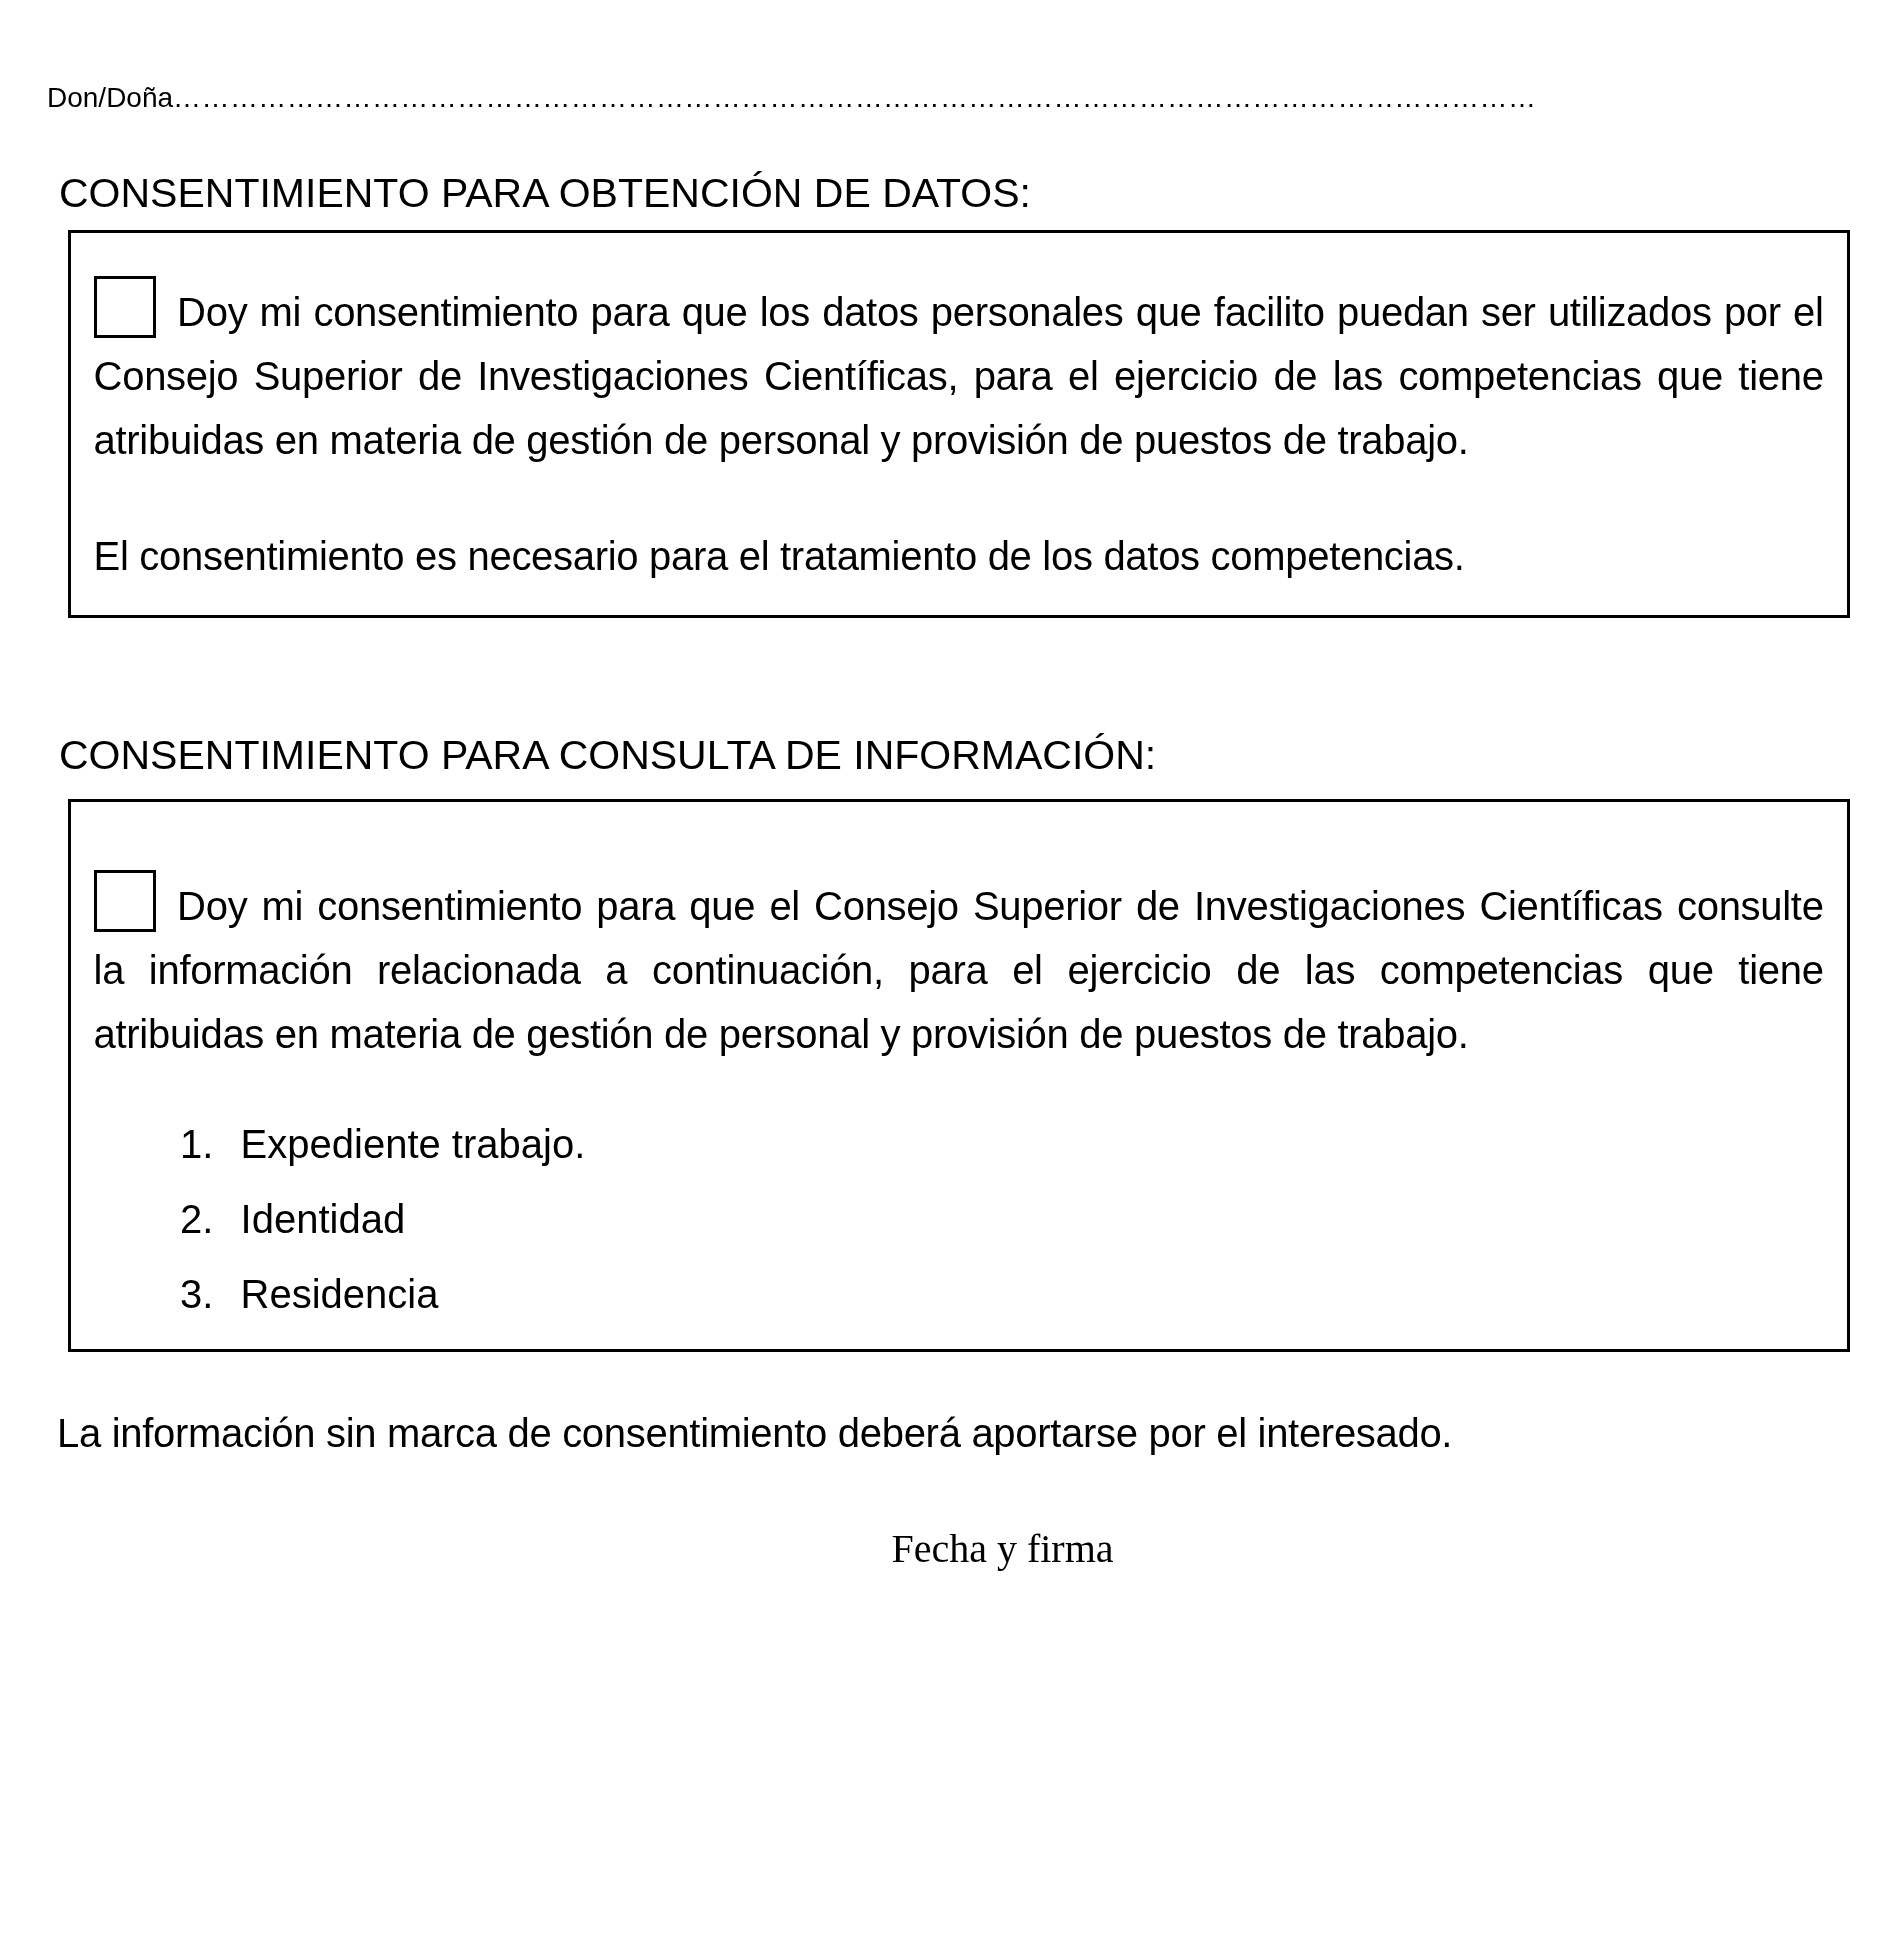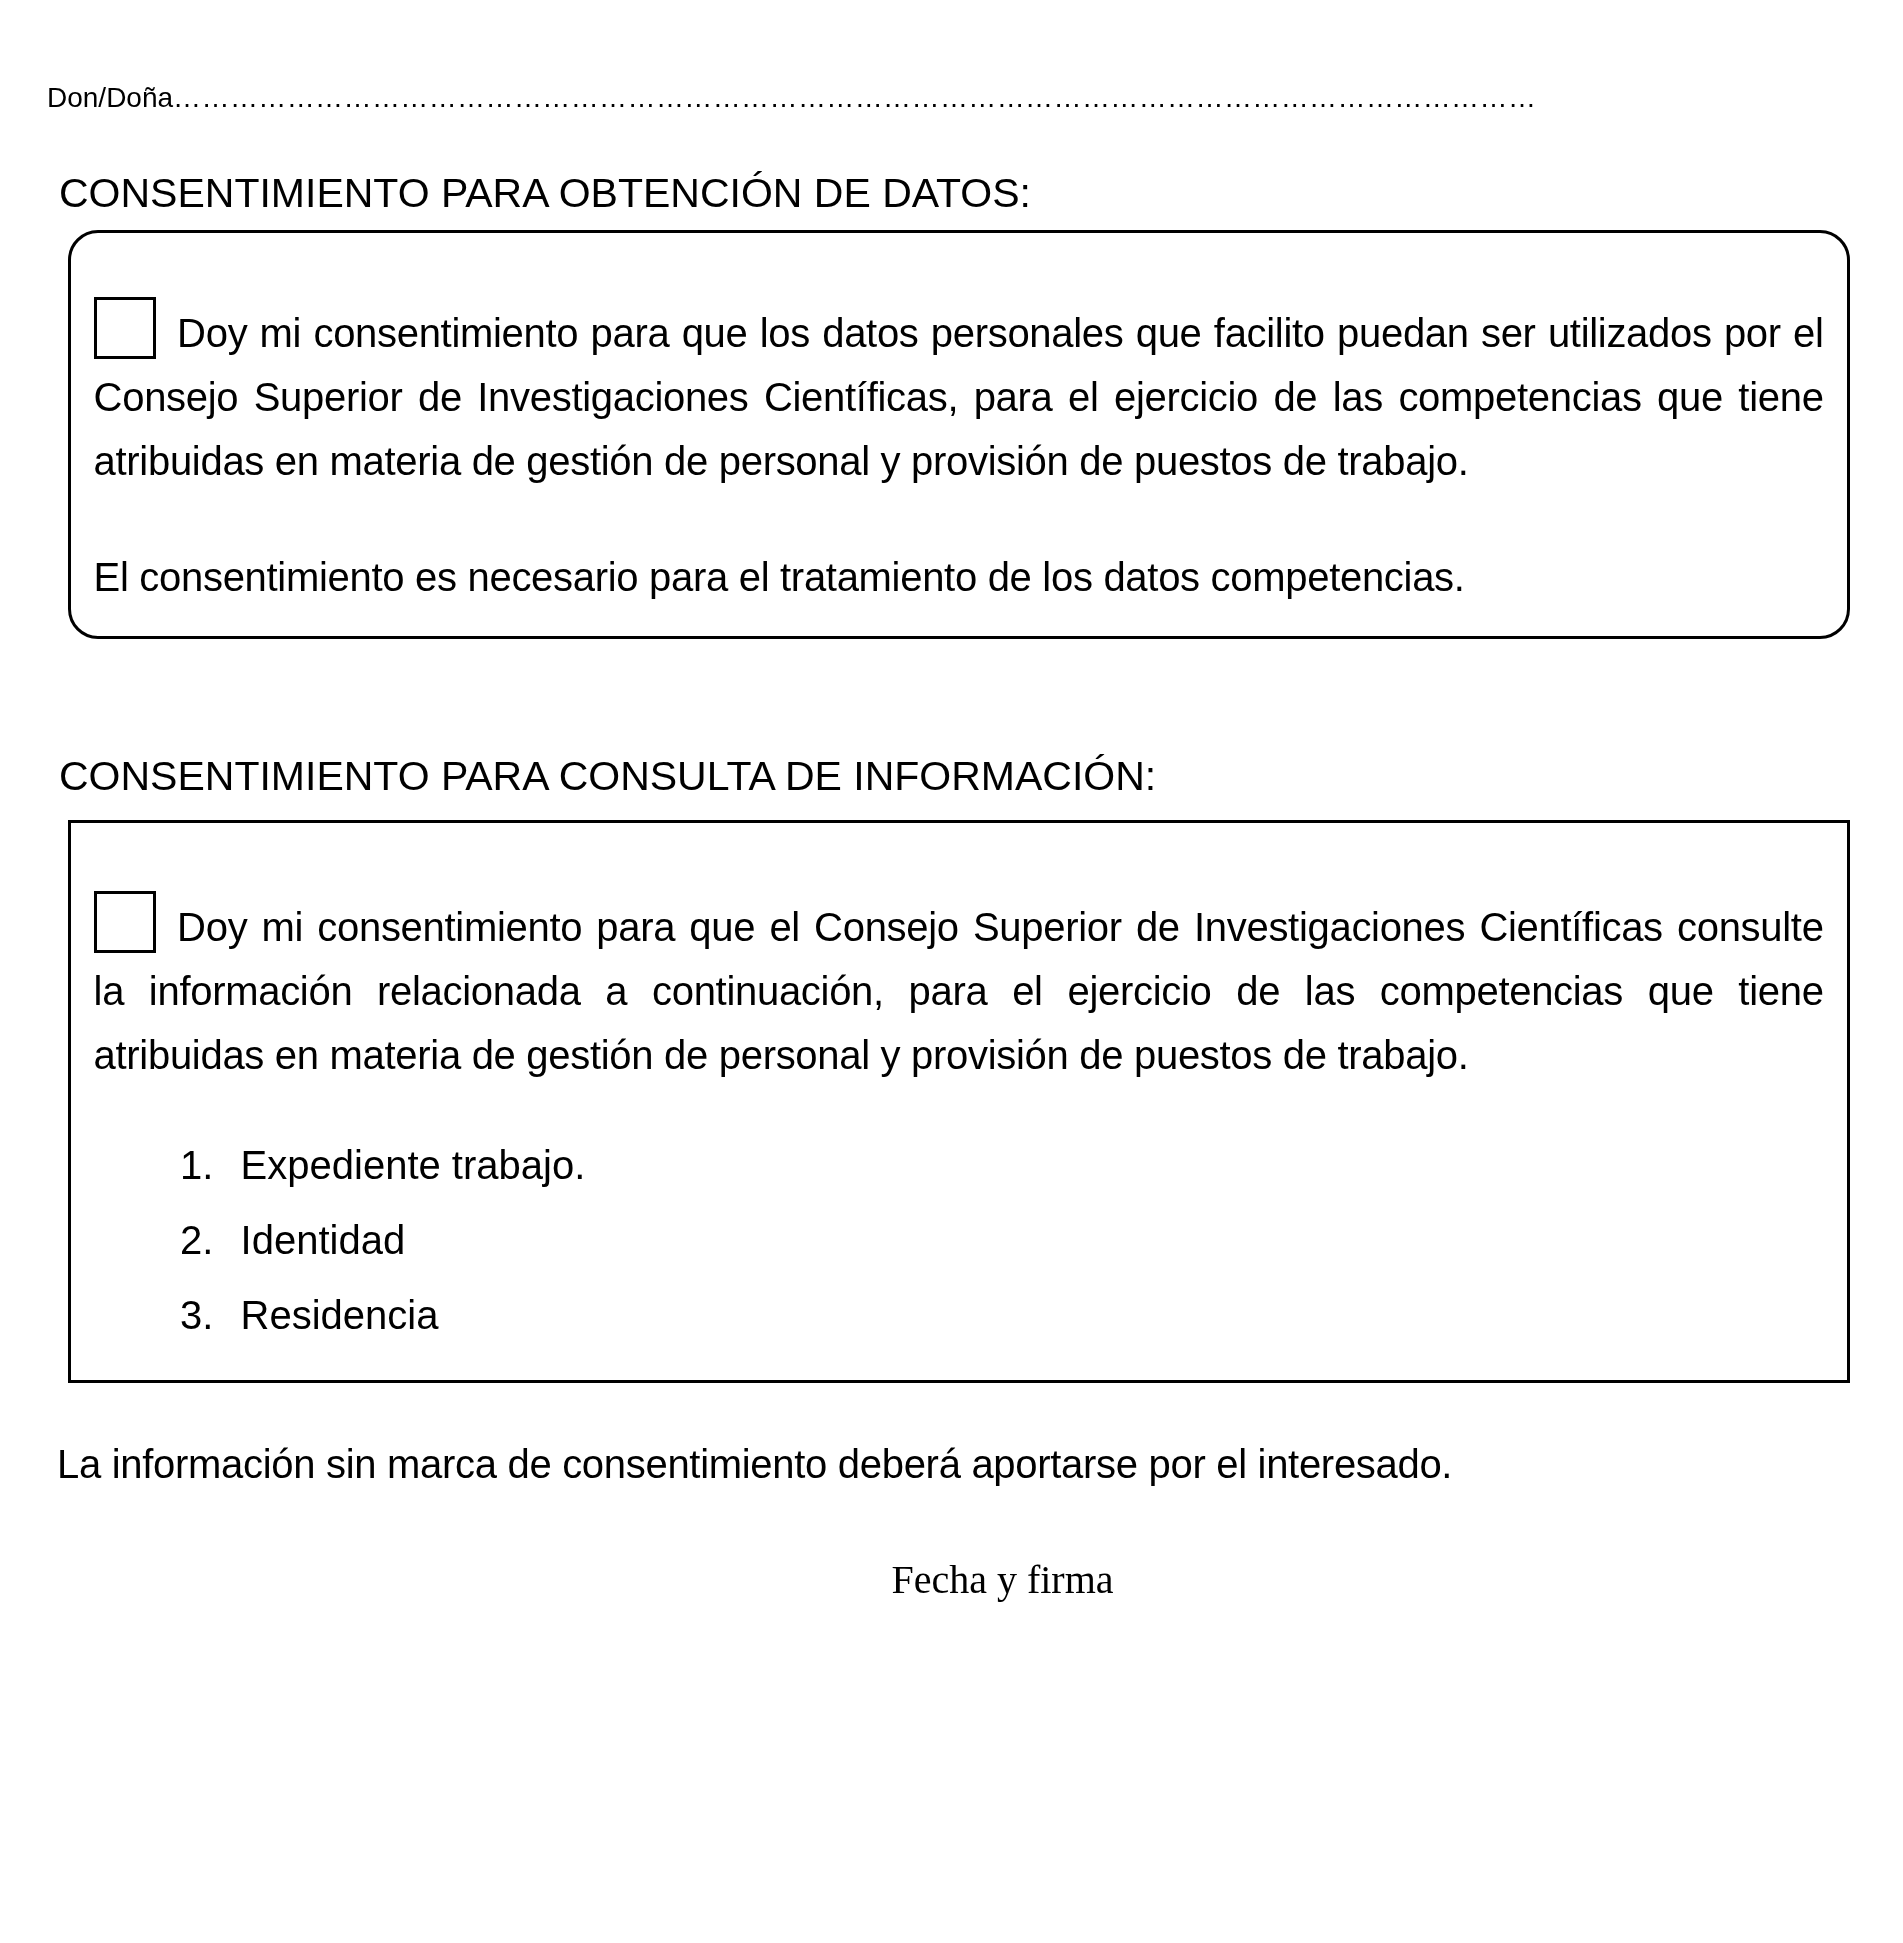--- a/index.html
+++ b/index.html
@@ -43,22 +43,22 @@
   .heading-2 { margin-top: 113px; }
 
   
   .box {
     box-sizing: border-box;
     width: 1782px;
     margin-left: 20.6px;
     border: 3.6px solid #000000;
     background: #ffffff;
   }
-  .box-1 { margin-top: 11px; padding: 64px 23px 27px 23px; border-radius: 30px; }
-  .box-2 { margin-top: 19.7px; padding: 68px 23px 27px 23px; }
+  .box-1 { margin-top: 11px; padding: 43px 23px 27px 23px; }
+  .box-2 { margin-top: 19.7px; padding: 68px 23px 17px 23px; }
 
   .consent-para {
     margin: 0;
     text-align: justify;
     line-height: 64px;
     letter-spacing: -0.3px;
   }
   .checkbox {
     display: inline-block;
     width: 56px;

